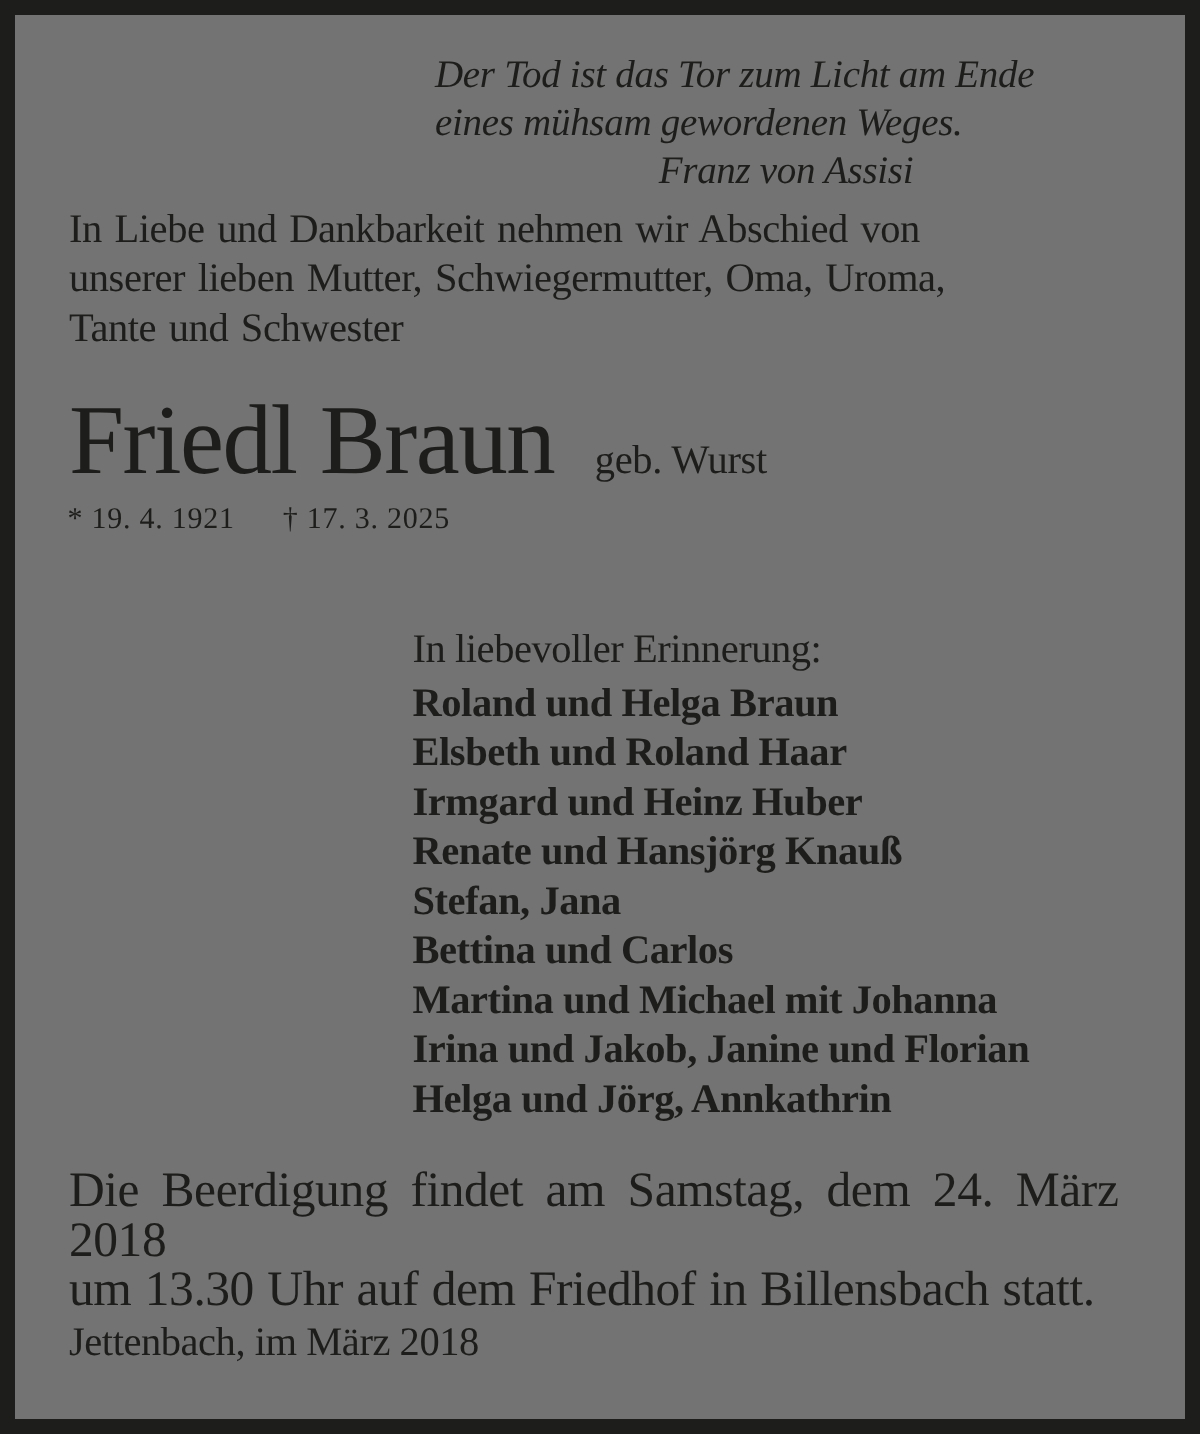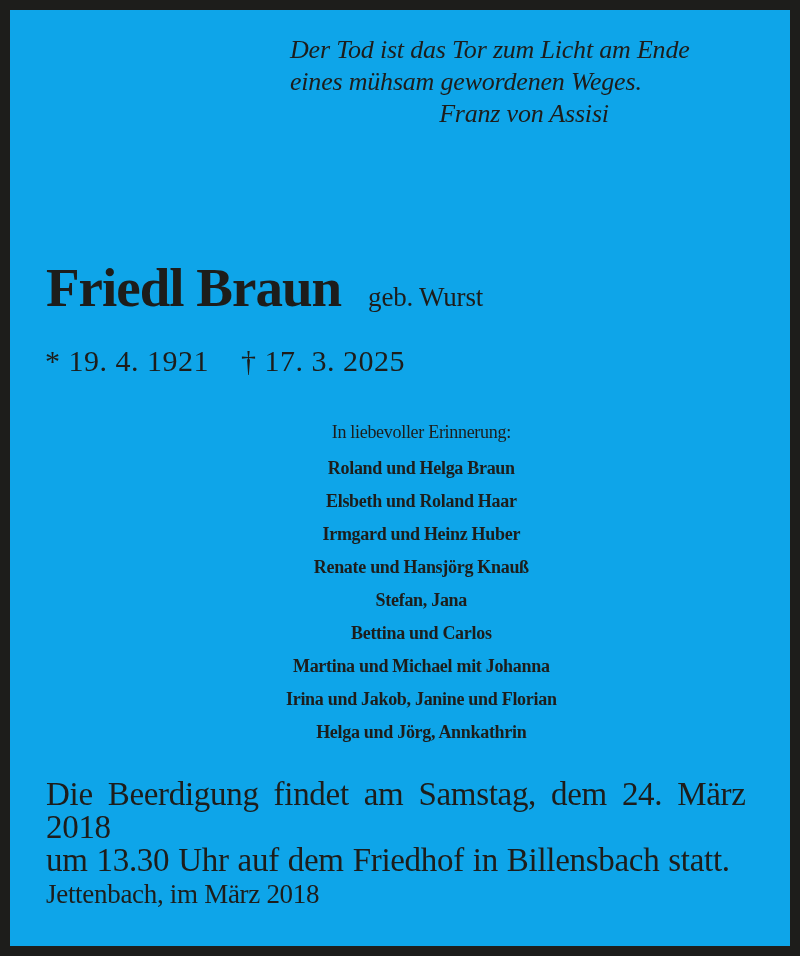--- a/index.html
+++ b/index.html
@@ -5,21 +5,21 @@
   html, body {
     margin: 0;
     padding: 0;
     background: #ffffff;
   }
   .page {
     position: relative;
     width: 800px;
     height: 956px;
     box-sizing: border-box;
-    background: #0ea5e9;
+    background: #737373;
     border: 10px solid #1d1d1b;
     font-family: "Liberation Serif", serif;
     color: #1d1d1b;
     overflow: hidden;
   }
   
   .abs { position: absolute; }
 
   .quote-block {
     left: 280px;            
@@ -46,48 +46,47 @@
 
   .name-line {
     left: 36px;
     top: 248px;
     display: flex;
     align-items: baseline;
     gap: 27px;
     white-space: nowrap;
   }
   .deceased-name {
-    font-size: 55px;
-    font-weight: bold;
+    font-size: 66px;
+    font-weight: normal;
     line-height: 1.1;
     letter-spacing: -1px;
   }
   .maiden-name {
     font-size: 27px;
     letter-spacing: -0.2px;
     margin-top: 12px;
   }
 
   .dates-line {
     left: 35px;
-    top: 334px;
+    top: 320px;
     display: flex;
     gap: 32px;
-    font-size: 30px;
+    font-size: 20px;
     line-height: 33px;
     letter-spacing: 0.5px;
   }
 
   .memorial-block {
-    left: 276px;            
+    left: 265px;            
     top: 406px;
-    font-size: 18px;
+    font-size: 27px;
     line-height: 33px;
     letter-spacing: -0.3px;
-    text-align: center;
   }
   .memorial-heading {
     margin-bottom: 3px;
   }
   .memorial-names {
     font-weight: bold;
   }
 
   .funeral-block {
     left: 36px;
@@ -111,20 +110,25 @@
 <body>
 
 <div class="page">
 
   <div class="abs quote-block">
     <div>Der Tod ist das Tor zum Licht am Ende</div>
     <div>eines mühsam gewordenen Weges.</div>
     <div class="quote-attribution">Franz von Assisi</div>
   </div>
 
+  <div class="abs intro-block">
+    <div>In Liebe und Dankbarkeit nehmen wir Abschied von</div>
+    <div>unserer lieben Mutter, Schwiegermutter, Oma, Uroma,</div>
+    <div>Tante und Schwester</div>
+  </div>
 
   <div class="abs name-line">
     <span class="deceased-name">Friedl Braun</span>
     <span class="maiden-name">geb. Wurst</span>
   </div>
 
   <div class="abs dates-line">
     <span>* 19. 4. 1921</span>
     <span>† 17. 3. 2025</span>
   </div>

